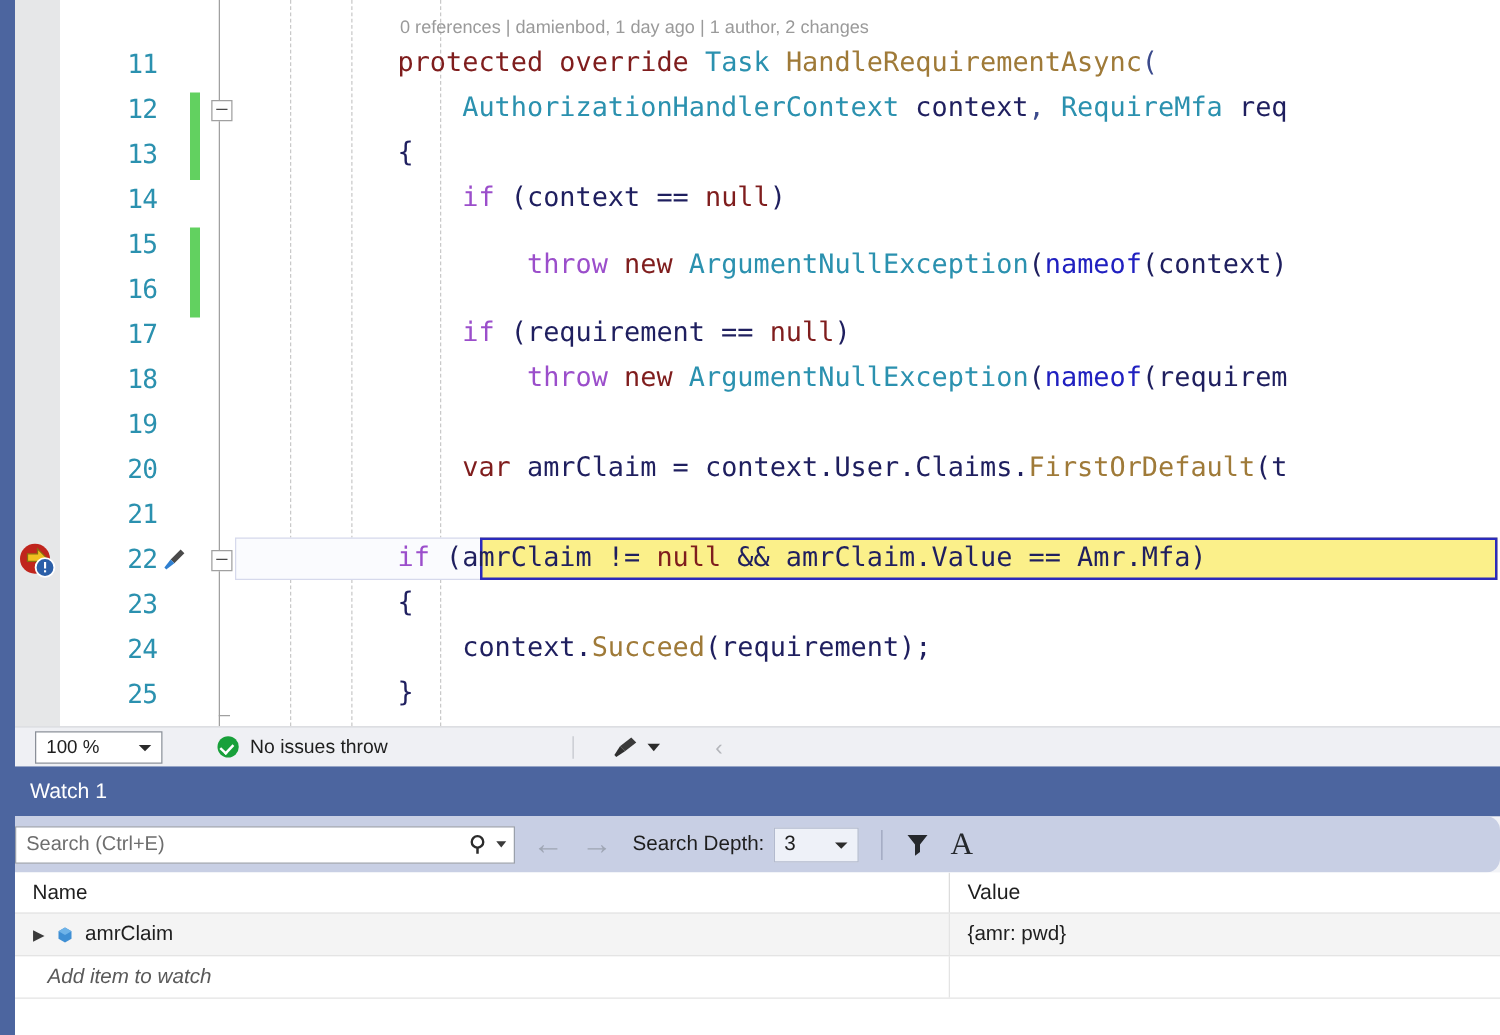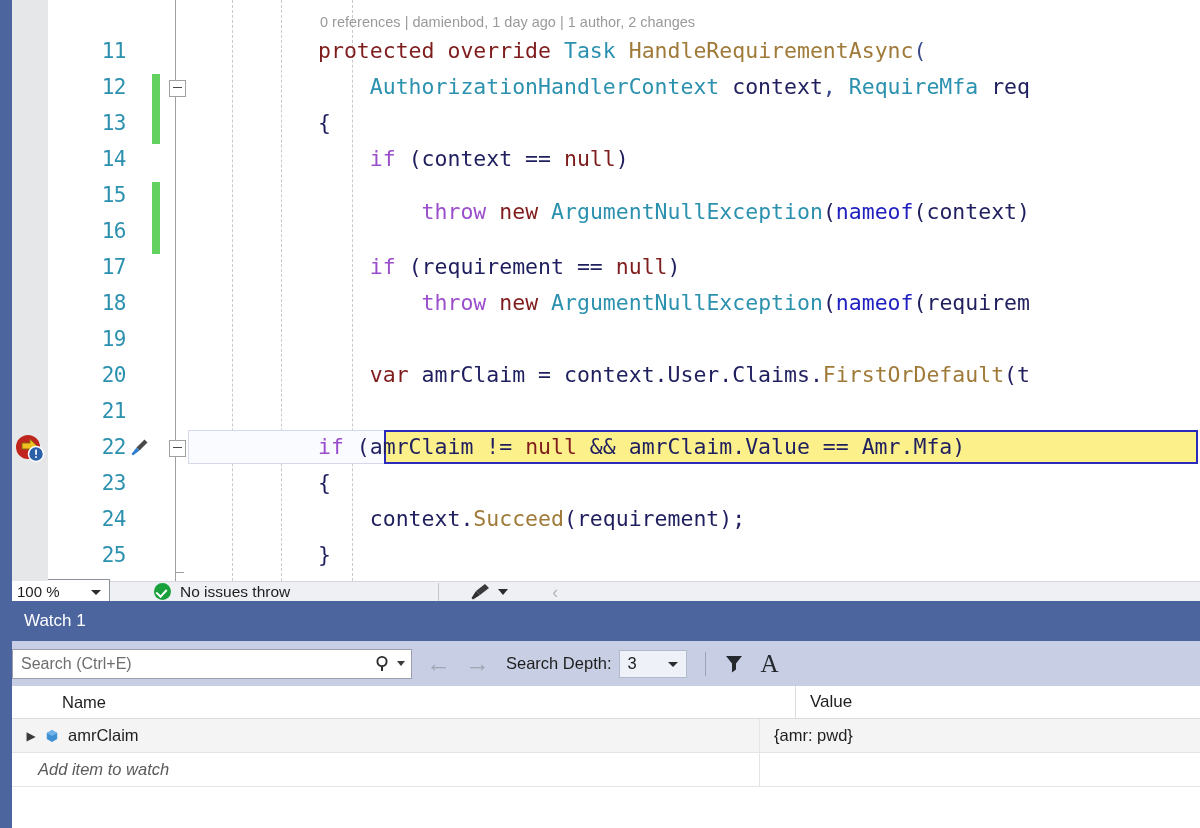--- a/index.html
+++ b/index.html
@@ -178,26 +178,26 @@
   .t-kw2  { color: #7f1d1d; }   
   .t-type { color: #2b91af; }   
   .t-meth { color: #9f7a38; }   
   .t-id   { color: #3b4a8c; }   
   .t-blue { color: #2020c0; }
   .t-plain{ color: #1f1f5f; }
 
   
   .statusbar {
     position: relative;
-    height: 20px;
+    height: 32px;
     background: #eff0f4;
     border-top: 1px solid #d6d7dc;
     display: flex;
     align-items: center;
-    padding-left: 8px;
+    padding-left: 28px;
     box-sizing: border-box;
     flex: none;
   }
   .zoom-combo {
     width: 102px; height: 26px;
     margin-left: 0px;
     background: #ffffff;
     border: 1px solid #8a8f98;
     display: flex; align-items: center;
     box-sizing: border-box;
@@ -273,20 +273,21 @@
     padding: 0 12px;
     line-height: 40px;
   }
   .watch-toolbar {
     height: 45px;
     background: #c8cfe4;
     display: flex; align-items: center;
     flex: none;
     padding-left: 12px;
     box-sizing: border-box;
+    border-radius: 11px;
   }
   .search-box {
     width: 400px; height: 30px;
     background: #ffffff;
     border: 1px solid #9aa0ab;
     box-sizing: border-box;
     display: flex; align-items: center;
     position: relative;
   }
   .search-box input {
@@ -362,21 +363,20 @@
     margin-left: 12px;
     display: flex; flex-direction: column;
     overflow: hidden;
   }
   .wg-head {
     height: 32px;
     display: flex; align-items: flex-end;
     background: #ffffff;
     border-bottom: 1px solid #dcdcdc;
     flex: none;
-    padding-left: 36px;
   }
   .wg-col-name {
     width: 748px;
     padding-left: 14px;
     box-sizing: border-box;
     font-size: 16.5px; color: #1e1e1e;
     border-right: 1px solid #dcdcdc;
     height: 32px; line-height: 32px;
   }
   .wg-col-value {

